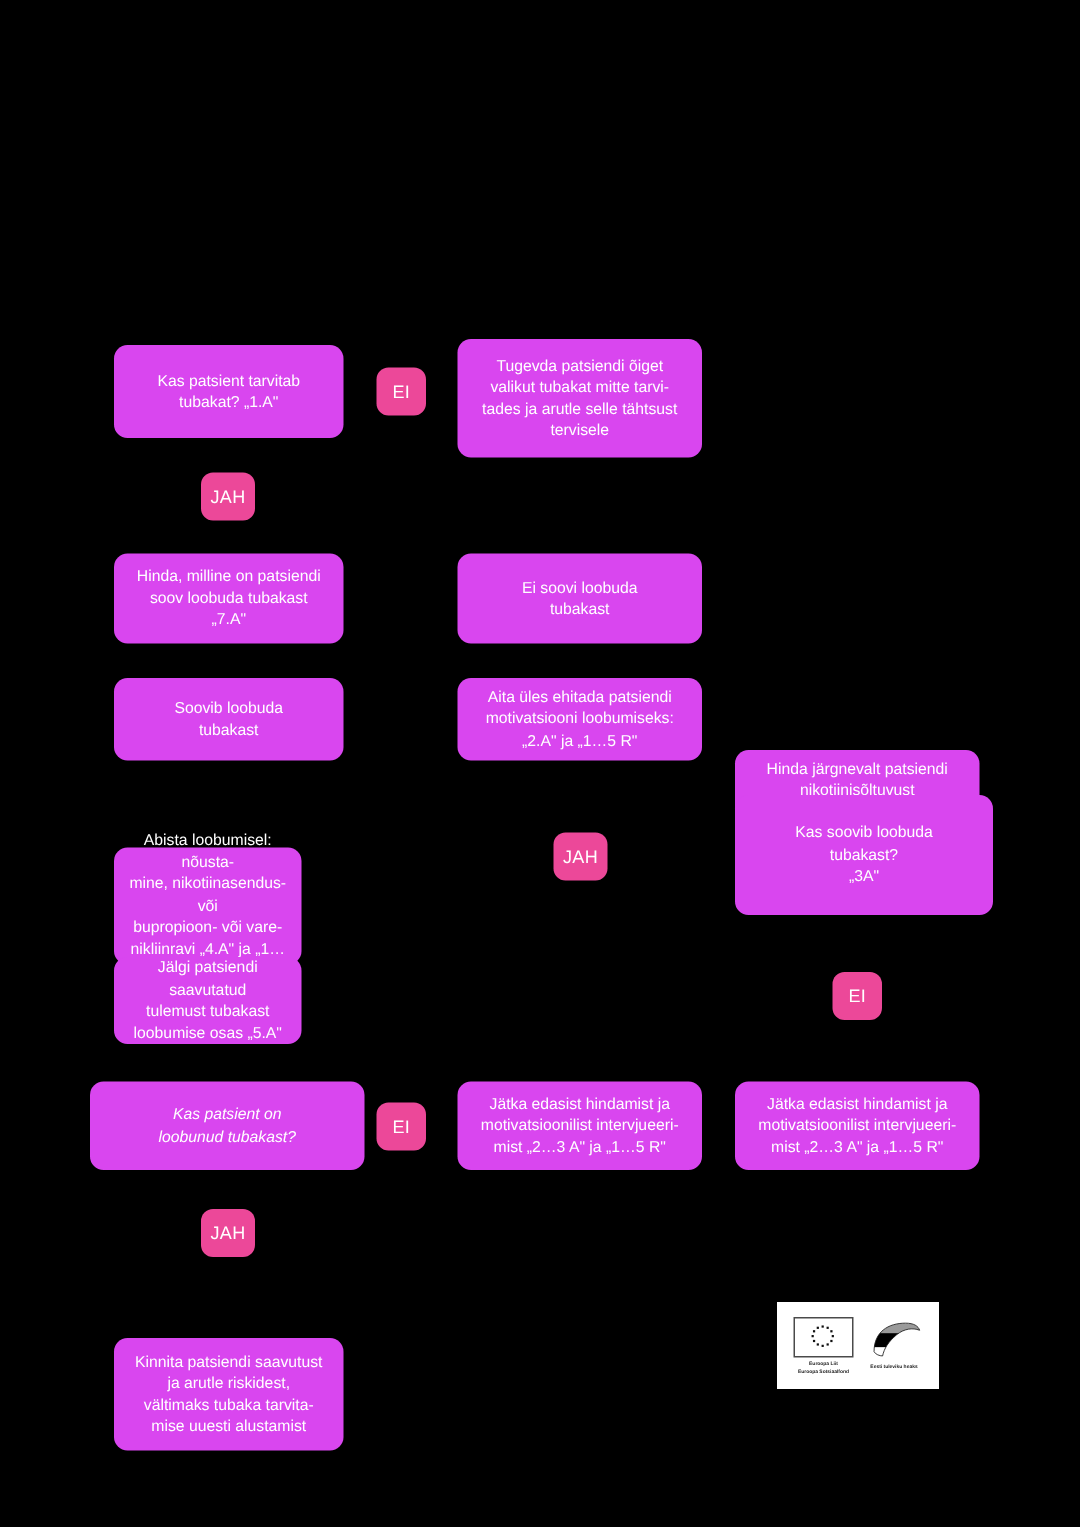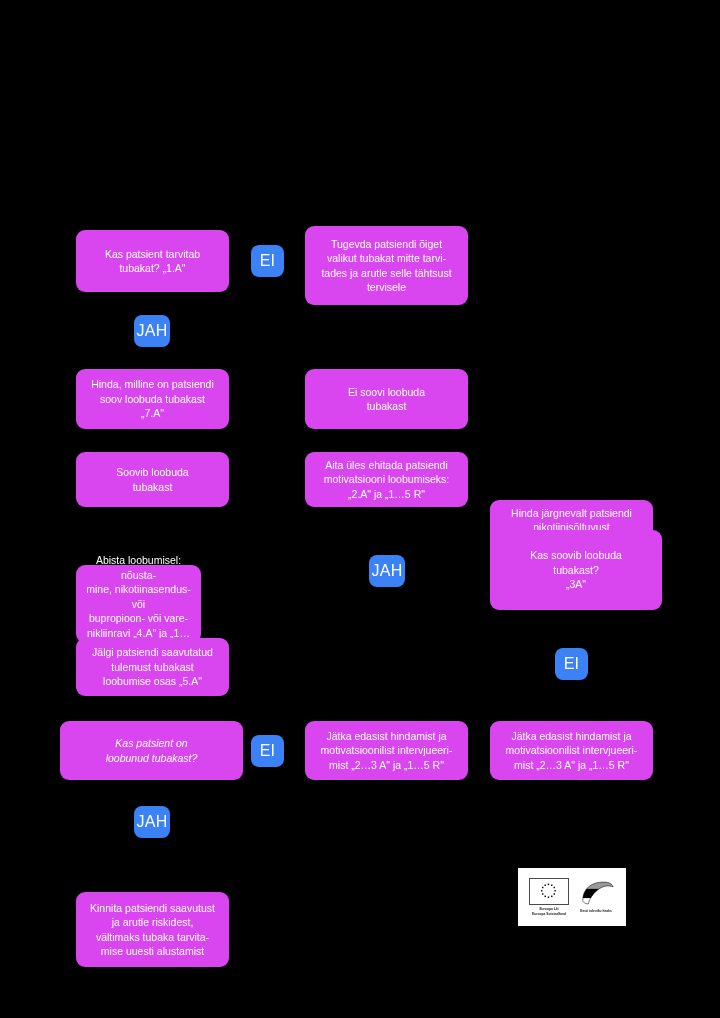--- a/index.html
+++ b/index.html
@@ -54,24 +54,24 @@
   .flow-box .box-text {
     display: block;
     width: 100%;
     white-space: pre-line;
   }
 
   
   .badge {
     position: absolute;
     box-sizing: border-box;
-    background: #3b82f6;
+    background: #ec4899;
     border-radius: 8px;
     color: #ffffff;
-    font-size: 16px;
+    font-size: 12px;
     line-height: 1;
     display: flex;
     align-items: center;
     justify-content: center;
     letter-spacing: 0.2px;
   }
 
   
   .logo-plate {
     position: absolute;
@@ -163,21 +163,21 @@
         <span class="box-text">Abista loobumisel: nõusta-
 mine, nikotiinasendus- või
 bupropioon- või vare-
 nikliinravi „4.A" ja „1…4D"</span>
       </div>
       <div class="flow-box" style="left: 490px; top: 530px; width: 172px; height: 80px;">
         <span class="box-text">Kas soovib loobuda
 tubakast?
 „3A"</span>
       </div>
-      <div class="flow-box" style="left: 76px; top: 638px; width: 153px; height: 58px;">
+      <div class="flow-box" style="left: 76px; top: 638px; width: 125px; height: 58px;">
         <span class="box-text">Jälgi patsiendi saavutatud
 tulemust tubakast
 loobumise osas „5.A"</span>
       </div>
       <div class="flow-box" style="left: 60px; top: 721px; width: 183px; height: 59px; font-style: italic;">
         <span class="box-text">Kas patsient on
 loobunud tubakast?</span>
       </div>
       <div class="flow-box" style="left: 305px; top: 721px; width: 163px; height: 59px;">
         <span class="box-text">Jätka edasist hindamist ja

